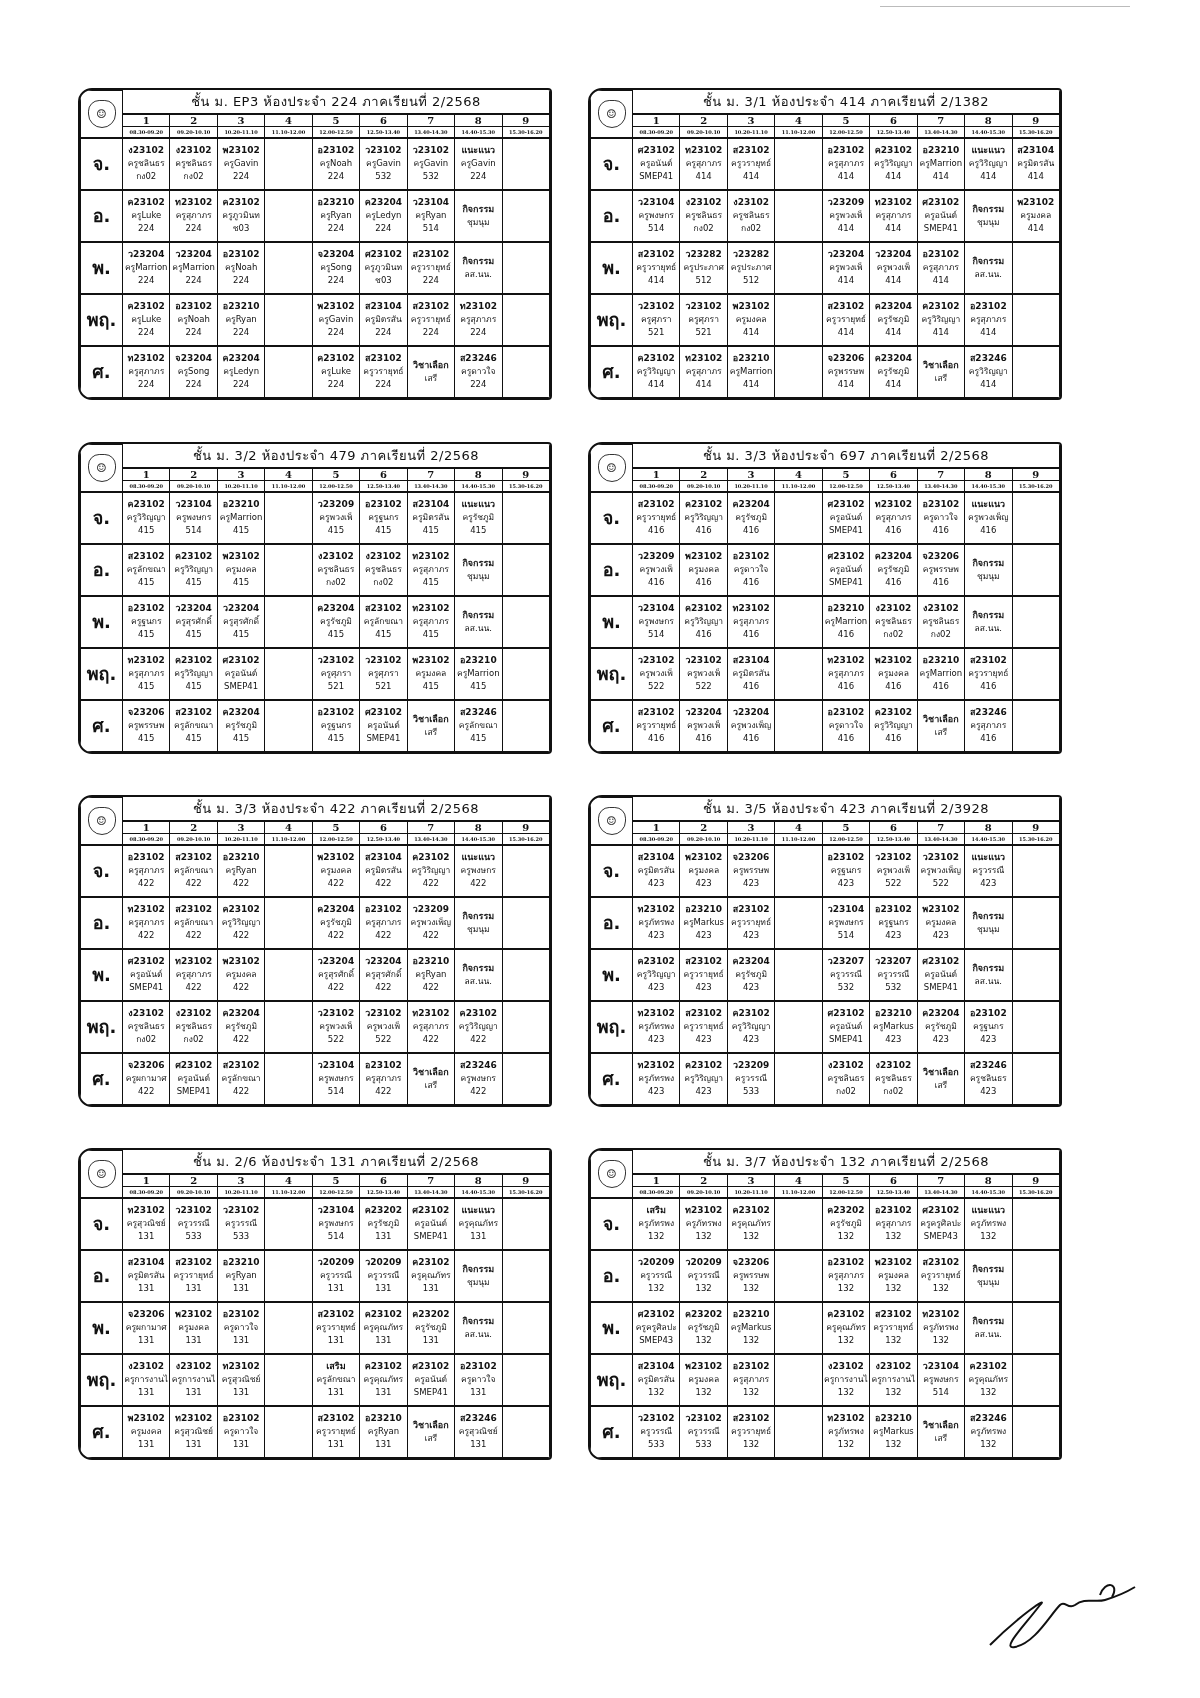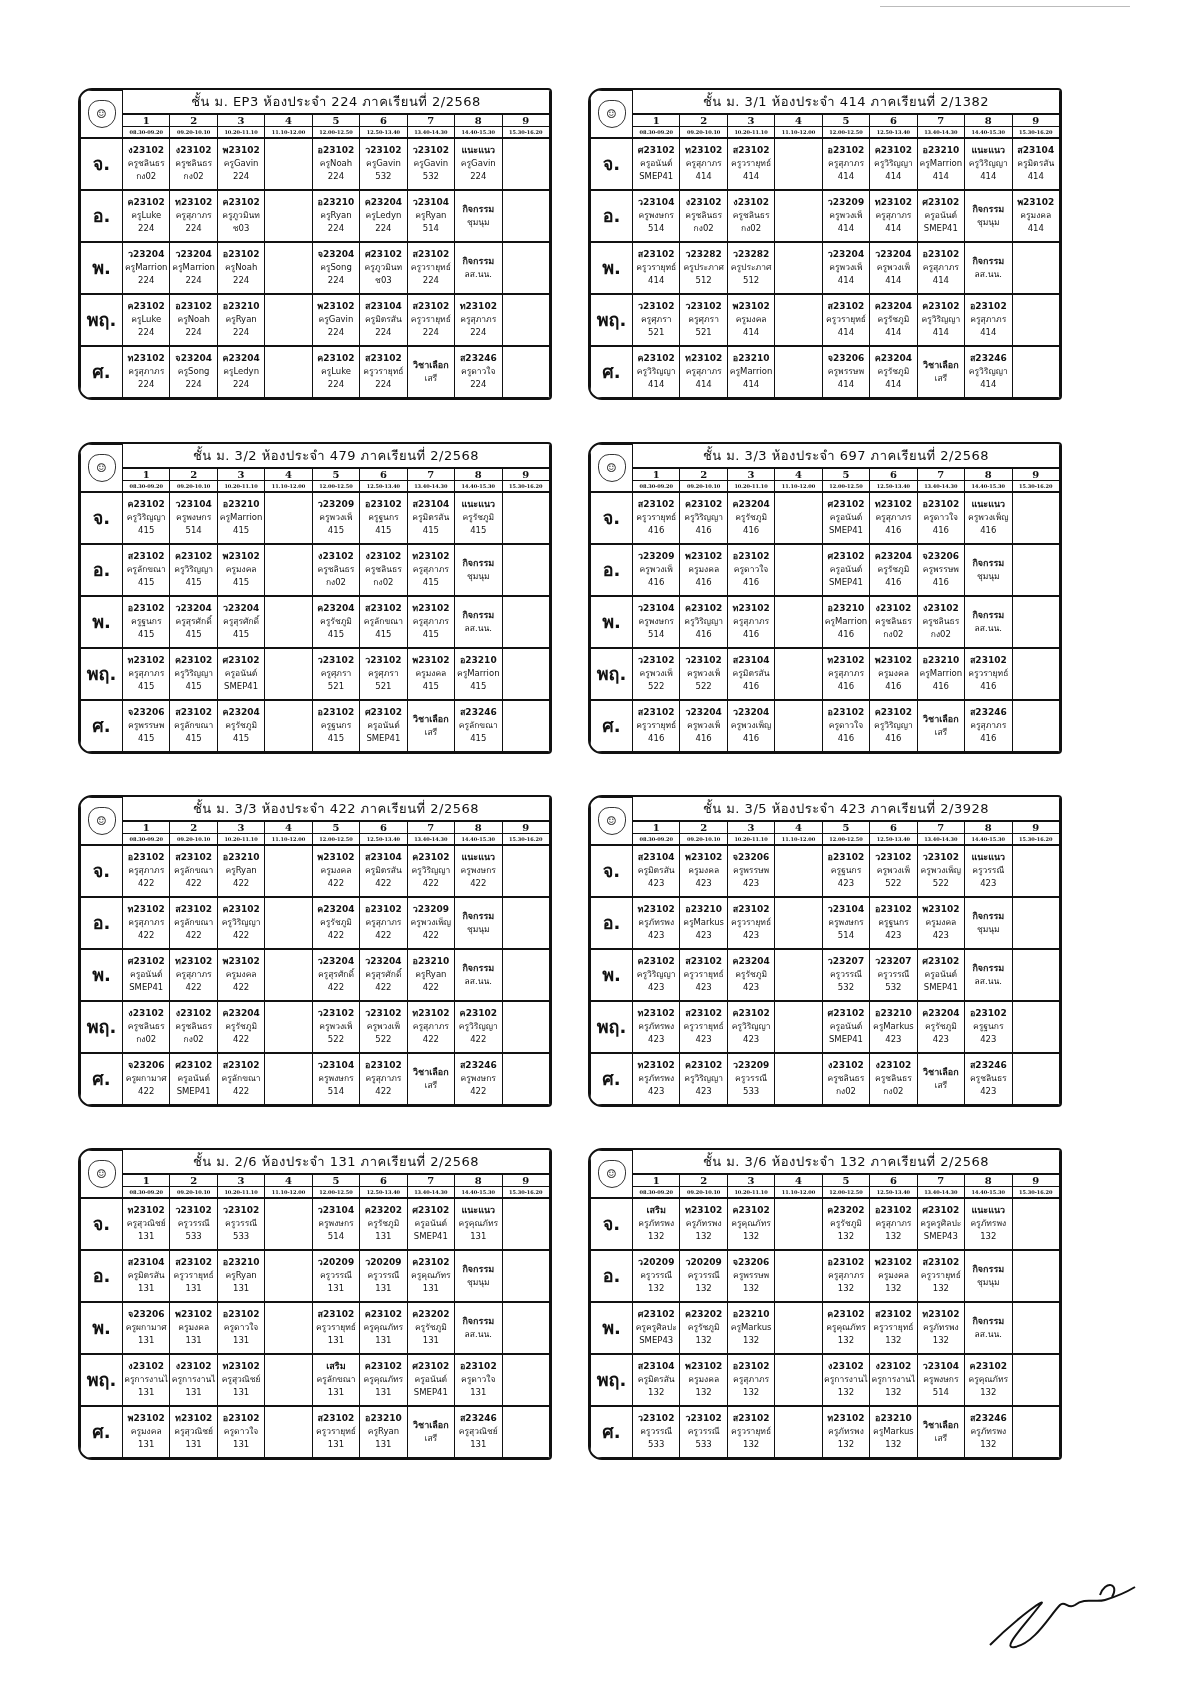--- a/index.html
+++ b/index.html
@@ -2024,21 +2024,21 @@
           <col>
           <col>
           <col>
           <col>
           <col>
           <col>
         </colgroup>
         <tbody>
           <tr>
             <td class="logo-cell" rowspan="3"><span class="logo">☺</span></td>
-            <td class="title" colspan="9">ชั้น ม. 3/6 ห้องประจำ 132 ภาคเรียนที่ 2/2568</td>
+            <td class="title" colspan="9">ชั้น ม. 3/7 ห้องประจำ 132 ภาคเรียนที่ 2/2568</td>
           </tr>
           <tr>
             <td class="pnum">1</td>
             <td class="pnum">2</td>
             <td class="pnum">3</td>
             <td class="pnum">4</td>
             <td class="pnum">5</td>
             <td class="pnum">6</td>
             <td class="pnum">7</td>
             <td class="pnum">8</td>

